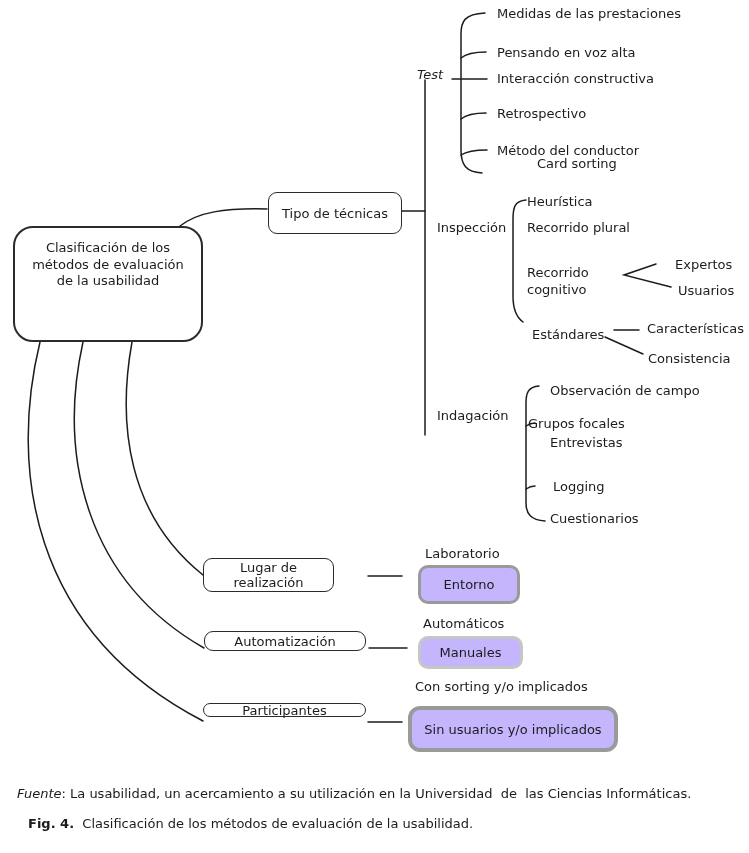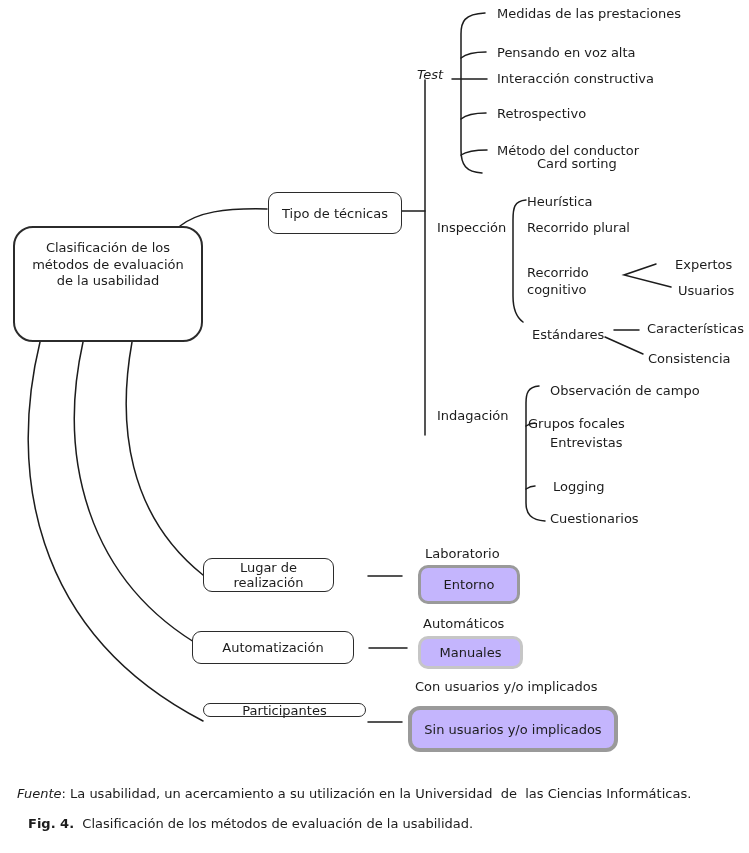--- a/index.html
+++ b/index.html
@@ -74,21 +74,21 @@
     <path d="M369,648 L407,648"></path>
     <path d="M368,722 L402,722"></path>
   </svg>
 
   <div class="node root" style="left:13px; top:226px; width:190px; height:116px;">Clasificación de los
 métodos de evaluación
 de la usabilidad</div>
 
   <div class="node" style="left:268px; top:192px; width:134px; height:42px;">Tipo de técnicas</div>
   <div class="node" style="left:203px; top:558px; width:131px; height:34px;">Lugar de realización</div>
-  <div class="node" style="left:192px; top:631px; width:162px; height:33px;">Automatización</div>
+  <div class="node" style="left:204px; top:631px; width:162px; height:20px;">Automatización</div>
   <div class="node" style="left:203px; top:703px; width:163px; height:14px;">Participantes</div>
 
   <div class="lbl italic" style="left:417px; top:67px;">Test</div>
   <div class="lbl" style="left:497px; top:6px;">Medidas de las prestaciones</div>
   <div class="lbl" style="left:497px; top:45px;">Pensando en voz alta</div>
   <div class="lbl" style="left:497px; top:71px;text-align:right;">Interacción constructiva</div>
   <div class="lbl" style="left:497px; top:106px;">Retrospectivo</div>
   <div class="lbl" style="left:497px; top:143px;">Método del conductor</div>
   <div class="lbl" style="left:497px; top:156px;margin-left:40px;">Card sorting</div>
 
@@ -109,19 +109,19 @@
   <div class="lbl" style="left:550px; top:435px;">Entrevistas</div>
   <div class="lbl" style="left:553px; top:479px;">Logging</div>
   <div class="lbl" style="left:550px; top:511px;">Cuestionarios</div>
 
   <div class="lbl" style="left:425px; top:546px;">Laboratorio</div>
   <div class="graybox strong" style="left:418px; top:565px; width:102px; height:39px;">Entorno</div>
 
   <div class="lbl" style="left:423px; top:616px;">Automáticos</div>
   <div class="graybox light" style="left:418px; top:636px; width:105px; height:33px;">Manuales</div>
 
-  <div class="lbl" style="left:415px; top:679px;">Con usuarios y/o implicados</div>
+  <div class="lbl" style="left:415px; top:679px;">Con sorting y/o implicados</div>
   <div class="graybox big" style="left:408px; top:706px; width:210px; height:46px;">Sin usuarios y/o implicados</div>
 
   <div class="footer-line" style="left:17px; top:786px;"><span class="italic">Fuente</span><span>: La usabilidad, un acercamiento a su utilización en la Universidad  de  las Ciencias Informáticas.</span></div>
   <div class="footer-line" style="left:28px; top:816px;"><span class="bold">Fig. 4.</span><span>  Clasificación de los métodos de evaluación de la usabilidad.</span></div>
 
 </div>
 
 </body></html>

